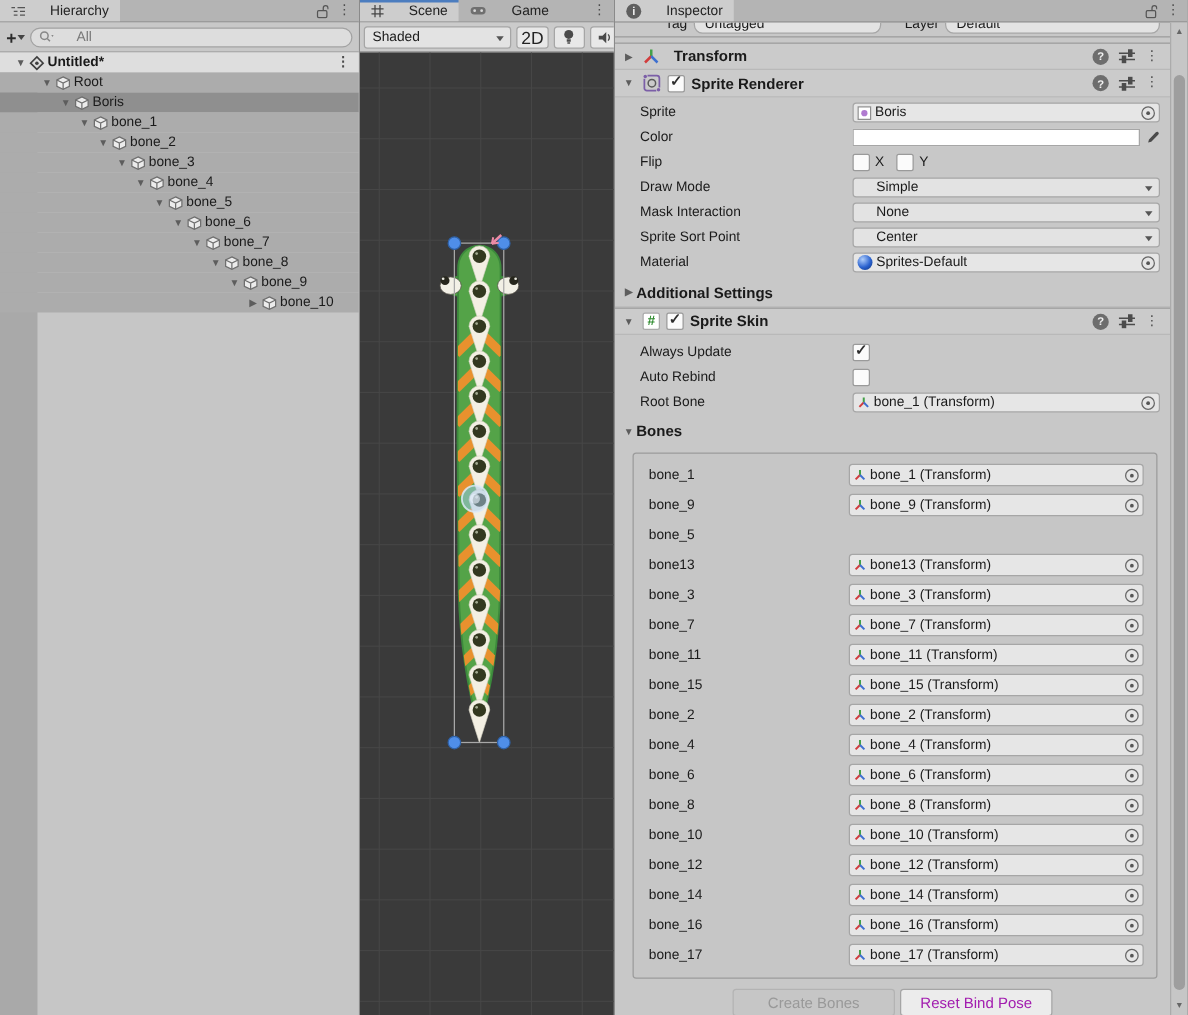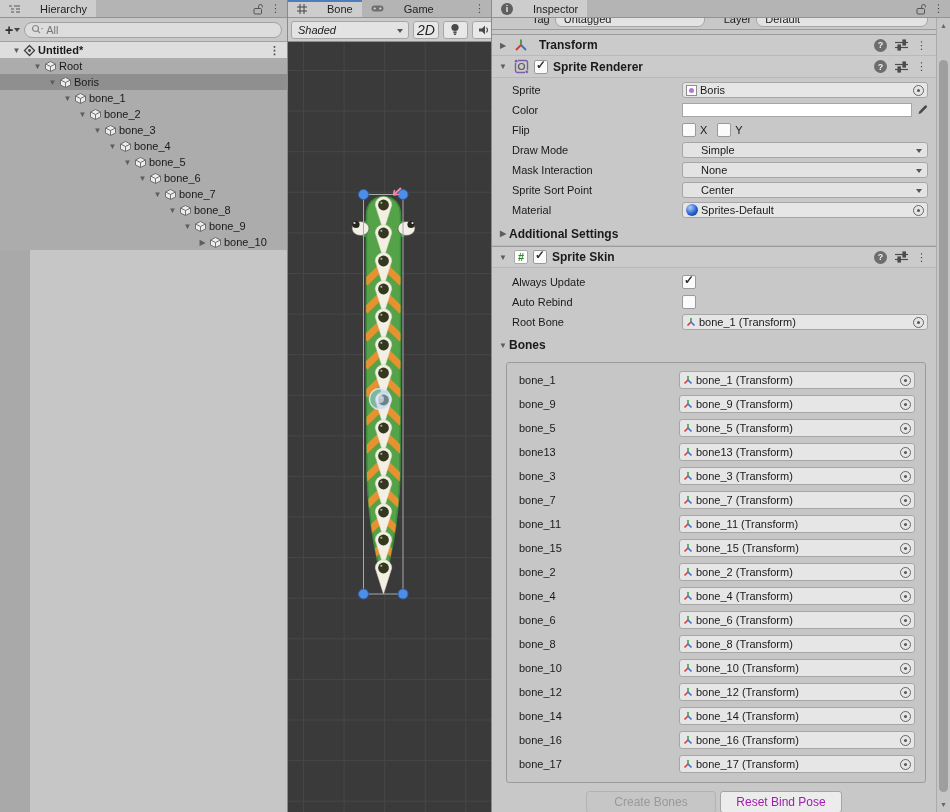--- a/index.html
+++ b/index.html
@@ -19,33 +19,33 @@
   .tab.active.focused{box-shadow:inset 0 2px 0 #4C7DBF;}
   .tabbar .spacer{flex:1;}
   .tabbar-right{display:flex;align-items:center;gap:7px;padding-right:6px;}
   .kebab{color:#4c4c4c;font-size:11px;line-height:1;}
   .icon-inline{display:inline-flex;align-items:center;}
 
   
   .htoolbar{height:24px;background:#C8C8C8;border-bottom:1px solid #A2A2A2;display:flex;align-items:center;padding:0 5px;gap:4px;}
   .plus-btn{display:flex;align-items:center;color:#2b2b2b;font-size:14px;font-weight:bold;gap:1px;}
   .plus-caret{width:0;height:0;border:3px solid transparent;border-top:4px solid #444;margin-top:4px;}
-  .searchbox{flex:1;height:16px;background:#DDDDDD;border:1px solid #A2A2A2;border-radius:8px;display:flex;align-items:center;padding:0 6px;gap:3px;color:#777;}
+  .searchbox{flex:1;height:16px;background:#DDDDDD;border:1px solid #A2A2A2;border-radius:8px;display:flex;align-items:center;padding:0 6px;gap:18px;color:#777;}
   .tree{position:relative;height:770px;background:#C6C6C6;}
   .gutter{position:absolute;left:0;top:0;bottom:0;width:30px;background:#A9A9A9;}
   .treerows{position:relative;}
   .hrow{height:16px;display:flex;align-items:center;background:#ACACAC;white-space:nowrap;}
   .hrow.selected{background:#8F8F8F;}
   .hrow .arrow,.srow .arrow{width:13px;color:#5d5d5d;font-size:8px;text-align:center;flex:none;}
   .hlabel{padding-left:2px;}
   .srow{height:16px;display:flex;align-items:center;background:#DEDEDE;padding-left:10px;font-weight:bold;}
   .srow .kebab{margin-left:auto;margin-right:7px;}
 
   
-  .stoolbar{height:24px;background:#CBCBCB;border-bottom:1px solid #8E8E8E;display:flex;align-items:center;padding:0 3px;gap:4px;overflow:hidden;font-style:italic;}
+  .stoolbar{height:24px;background:#CBCBCB;border-bottom:1px solid #8E8E8E;display:flex;align-items:center;padding:0 3px;gap:4px;overflow:hidden;}
   .shaded-dd{width:118px;height:18px;background:#E3E3E3;border:1px solid #A6A6A6;border-radius:3px;display:flex;align-items:center;padding:0 6px;position:relative;flex:none;}
   .shaded-dd::after{content:"";position:absolute;right:5px;top:7px;border:3.5px solid transparent;border-top:4.5px solid #555;}
   .sbtn{height:18px;min-width:25px;background:#E8E8E8;border:1px solid #A6A6A6;border-radius:3px;display:flex;align-items:center;justify-content:center;font-size:14px;color:#222;flex:none;padding:0 3px;}
   .scanvas{position:absolute;left:0;right:0;top:42px;bottom:0;background-color:#3A3A3A;
     background-image:linear-gradient(#464646 1px,transparent 1px),linear-gradient(90deg,#464646 1px,transparent 1px);
     background-size:40.6px 40.6px;background-position:15px 28px;}
   .scanvas svg{position:absolute;left:0;top:0;}
 
   
   .icontent{position:absolute;left:0;right:14px;top:18px;bottom:0;overflow:hidden;}
@@ -329,21 +329,21 @@
         <span class="icon-inline">
           <svg width="10" height="10">
               <g stroke="#444" stroke-width="1">
                 <line x1="3" y1="0" x2="3" y2="10"></line>
                 <line x1="7" y1="0" x2="7" y2="10"></line>
                 <line x1="0" y1="3" x2="10" y2="3"></line>
                 <line x1="0" y1="7" x2="10" y2="7"></line>
               </g>
             </svg>
         </span>
-        <span>Bone</span>
+        <span>Scene</span>
       </div>
       <div class="tab">
         <span class="icon-inline">
           <svg width="13" height="9">
               <rect x="0.5" y="1.5" width="12" height="6" rx="3" fill="#6f6f6f"></rect>
               <circle cx="3.7" cy="4.5" r="1.1" fill="#d8d8d8"></circle>
               <circle cx="9.3" cy="4.5" r="1.1" fill="#d8d8d8"></circle>
             </svg>
         </span>
         <span>Game</span>
@@ -734,33 +734,20 @@
                     </g>
                   </svg>
       </span>
       <span>bone_9 (Transform)</span>
       <span class="picker"></span>
     </span>
   </div>
 
   <div class="brow">
     <span class="blbl">bone_5</span>
-    <span class="objf">
-      <span class="icon-inline">
-        <svg width="10" height="10">
-                    <g stroke-width="1.6" fill="none">
-                      <path d="M5 5 L5 1" stroke="#43a047"></path>
-                      <path d="M5 5 L1.5 8.5" stroke="#d23c3c"></path>
-                      <path d="M5 5 L8.5 8.5" stroke="#3d6fd0"></path>
-                    </g>
-                  </svg>
-      </span>
-      <span>bone_5 (Transform)</span>
-      <span class="picker"></span>
-    </span>
   </div>
 
   <div class="brow">
     <span class="blbl">bone13</span>
     <span class="objf">
       <span class="icon-inline">
         <svg width="10" height="10">
                     <g stroke-width="1.6" fill="none">
                       <path d="M5 5 L5 1" stroke="#43a047"></path>
                       <path d="M5 5 L1.5 8.5" stroke="#d23c3c"></path>

